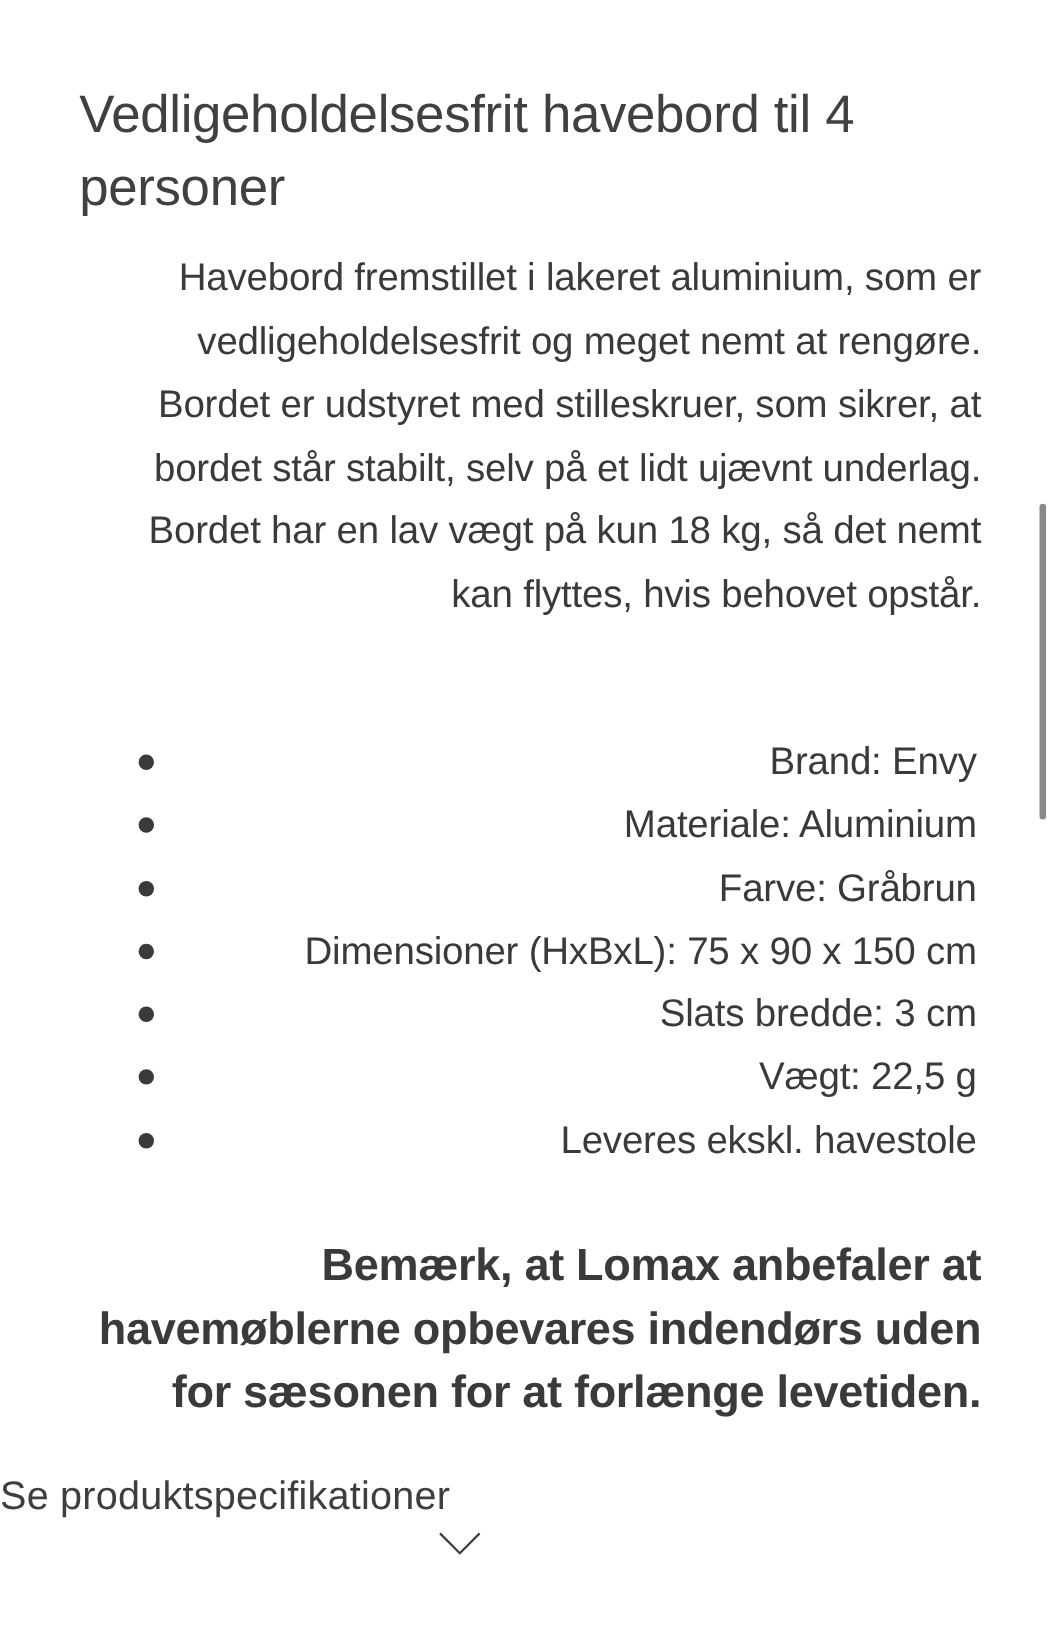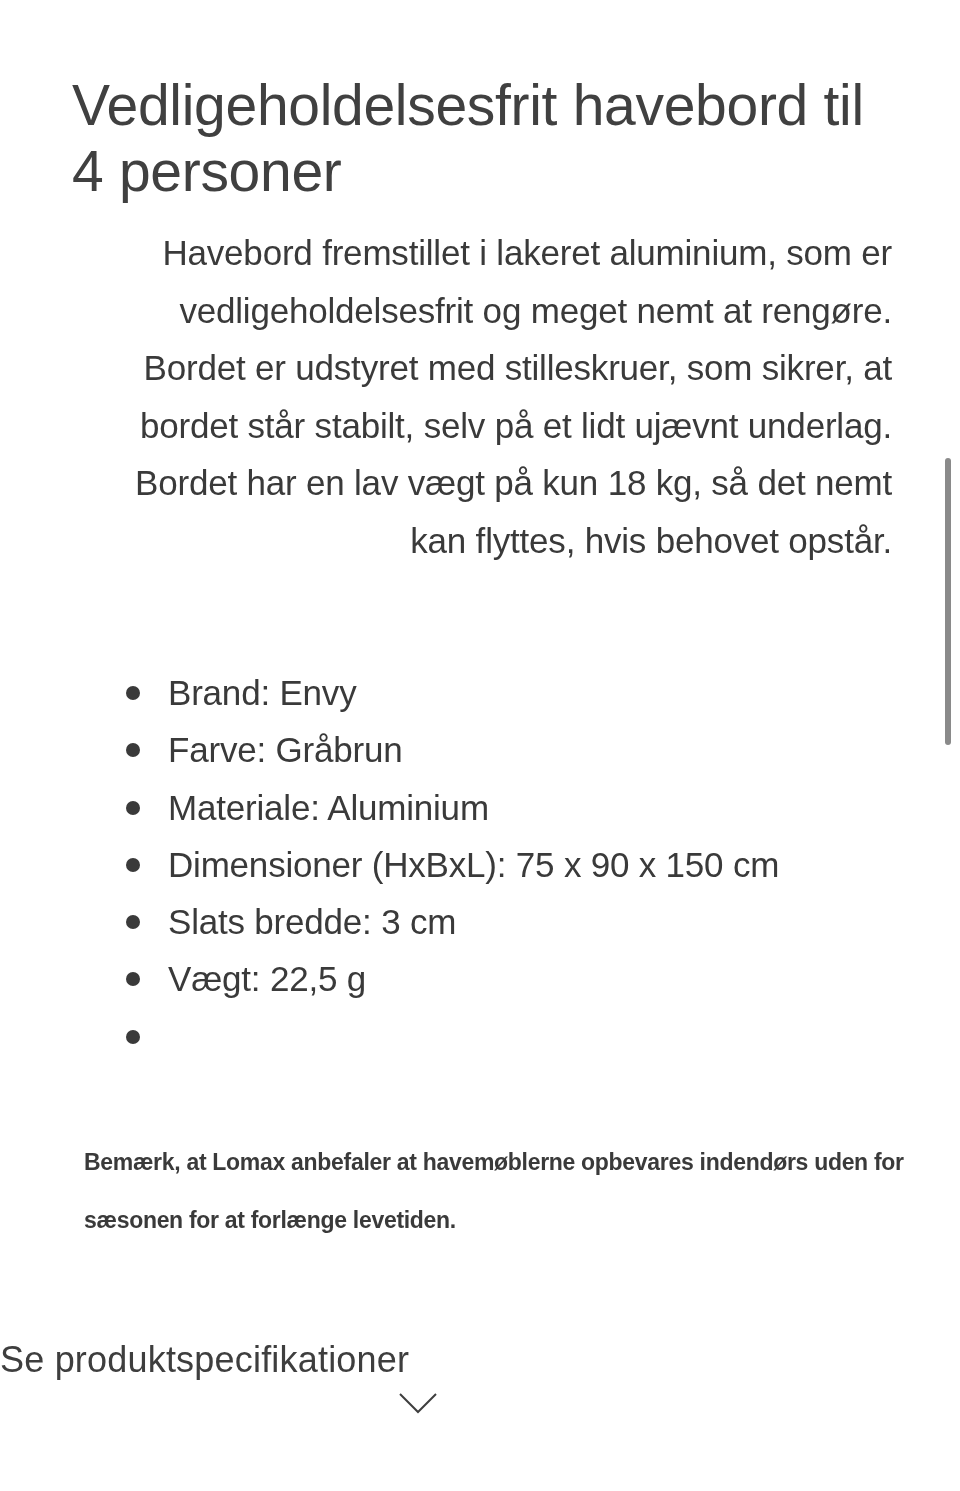--- a/index.html
+++ b/index.html
@@ -20,21 +20,21 @@
       left: 72px;
       top: 0;
       width: 820px;
     }
     .title {
       position: absolute;
       left: 0;
       top: 72px;
       width: 820px;
       margin: 0;
-      font-size: 57px;
+      font-size: 48px;
       font-weight: 300;
       line-height: 66px;
       color: #404040;
       letter-spacing: -0.3px;
     }
     .description {
       position: absolute;
       left: 0;
       top: 224px;
       width: 820px;
@@ -53,45 +53,47 @@
       left: 96px;
       top: 664px;
       width: 720px;
       margin: 0;
       padding: 0;
       list-style: none;
       font-size: 35px;
       line-height: 57.3px;
       color: #3a3a3a;
       letter-spacing: -0.2px;
+      text-align: right;
     }
     .features li {
       position: relative;
       white-space: nowrap;
     }
     .features .bullet {
       position: absolute;
       left: -42px;
       top: 22px;
       width: 14px;
       height: 14px;
       border-radius: 50%;
       background: #3a3a3a;
     }
     .note {
       position: absolute;
       left: 0;
       top: 1122px;
       width: 820px;
-      margin: 12px;
-      font-size: 23px;
+      margin: 0;
+      font-size: 41px;
       font-weight: 700;
       line-height: 57.5px;
       color: #3a3a3a;
       letter-spacing: -0.3px;
+      text-align: right;
     }
     .specs-link {
       position: absolute;
       left: 0;
       top: 1333px;
       width: 836px;
       margin-left: -72px;
       text-align: left;
       cursor: pointer;
     }
@@ -124,26 +126,26 @@
 <div class="page">
   <h1 class="title">Vedligeholdelsesfrit havebord til 4 personer</h1>
 
   <div class="description">
     <p>Havebord fremstillet i lakeret aluminium, som er vedligeholdelsesfrit og meget nemt at rengøre. Bordet er udstyret med stilleskruer, som sikrer, at bordet står stabilt, selv på et lidt ujævnt underlag.</p>
     <p>Bordet har en lav vægt på kun 18 kg, så det nemt kan flyttes, hvis behovet opstår.</p>
   </div>
 
   <ul class="features">
     <li><span class="bullet"></span><span>Brand: Envy</span></li>
+    <li><span class="bullet"></span><span>Materiale: Aluminium</span></li>
     <li><span class="bullet"></span><span>Farve: Gråbrun</span></li>
-    <li><span class="bullet"></span><span>Materiale: Aluminium</span></li>
     <li><span class="bullet"></span><span>Dimensioner (HxBxL): 75 x 90 x 150 cm</span></li>
     <li><span class="bullet"></span><span>Slats bredde: 3 cm</span></li>
     <li><span class="bullet"></span><span>Vægt: 22,5 g</span></li>
-    <li><span class="bullet"></span></li>
+    <li><span class="bullet"></span><span>Leveres ekskl. havestole</span></li>
   </ul>
 
   <p class="note">Bemærk, at Lomax anbefaler at havemøblerne opbevares indendørs uden for sæsonen for at forlænge levetiden.</p>
 
   <div class="specs-link">
     <span class="label">Se produktspecifikationer</span>
     <svg class="chevron" viewBox="0 0 40 24">
       <polyline points="2,3 20,21 38,3" fill="none" stroke="#3e3e3e" stroke-width="2"></polyline>
     </svg>
   </div>

